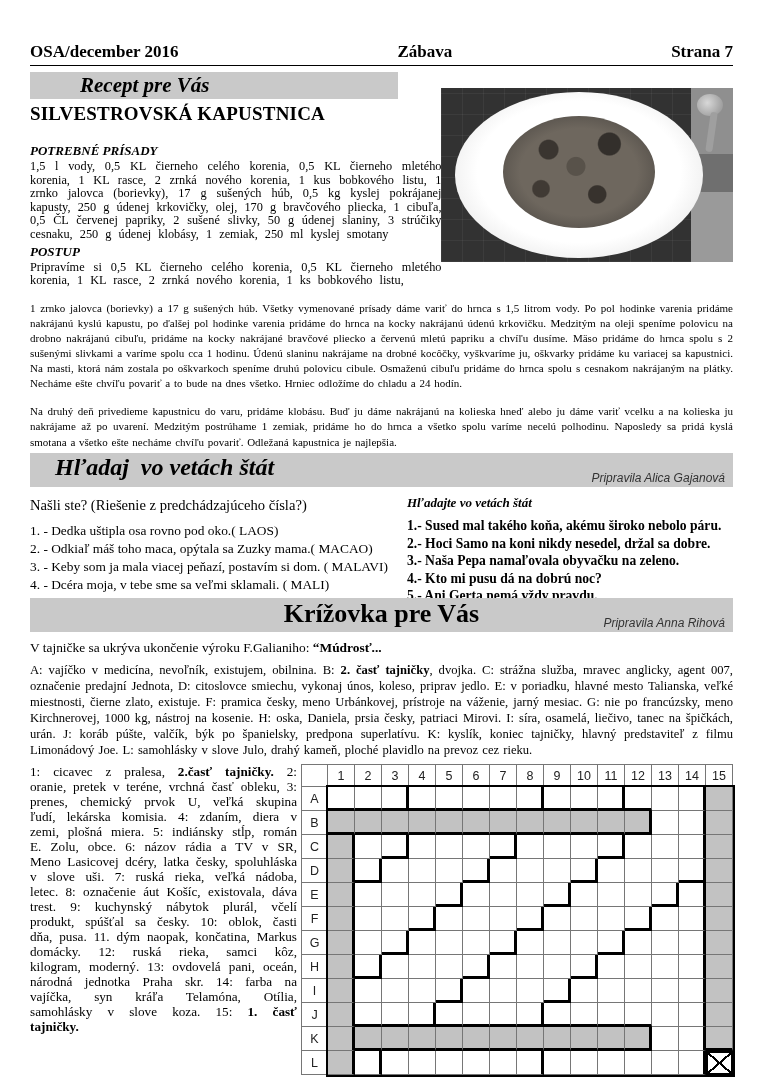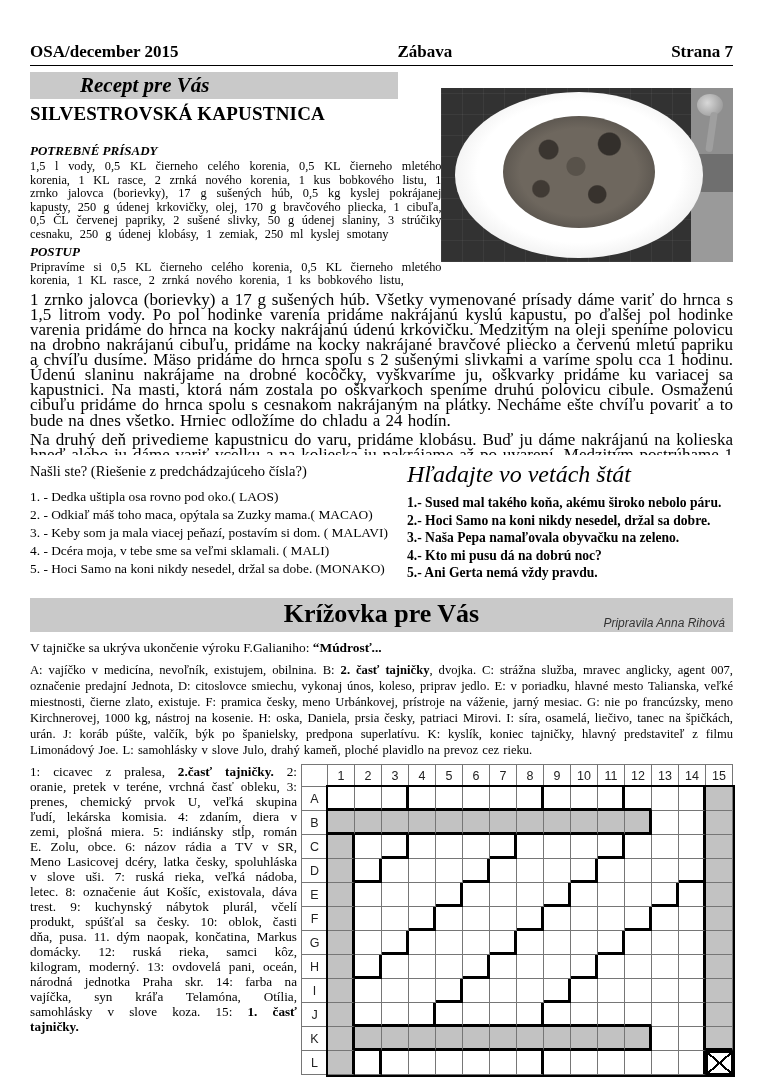--- a/index.html
+++ b/index.html
@@ -28,21 +28,21 @@
   .banner-full .bt.ctr{left:0;right:0;text-align:center;font-size:26px;}
   .credit{position:absolute;right:8px;bottom:2px;font-family:"Liberation Sans",sans-serif;
     font-style:italic;font-size:12px;color:#333;}
 
   
   .recipe-row{display:flex;margin:0 30px;}
   .recipe-left{width:415px;}
   h1.rtitle{font-size:19px;margin:4px 0 18px 0;letter-spacing:.2px;}
   h2.sublabel{font-size:13px;margin:2px 0 1px 0;font-style:italic;}
   p.body{font-size:12.3px;line-height:13.6px;text-align:justify;margin:1px 0 0 0;word-spacing:4px;}
-  p.wide{font-size:17px;line-height:15.1px;text-align:justify;margin:4px 30px 0 30px;word-spacing:1px;}
+  p.wide{font-size:11px;line-height:15.1px;text-align:justify;margin:13px 30px 0 30px;word-spacing:1px;}
 
   
   .photo{width:294px;height:174px;margin-left:auto;margin-top:22px;position:relative;overflow:hidden;
     background:
       repeating-linear-gradient(0deg, rgba(255,255,255,.05) 0 1px, transparent 1px 21px),
       repeating-linear-gradient(90deg, rgba(255,255,255,.05) 0 1px, transparent 1px 21px),
       #323232;}
   .photo .band{position:absolute;right:0;top:0;width:42px;height:100%;
     background:linear-gradient(180deg,#8f8f8f 0 38%,#6f6f6f 38% 60%,#9a9a9a 60% 100%);}
   .photo .plate{position:absolute;left:14px;top:4px;width:248px;height:166px;border-radius:50%;
@@ -60,21 +60,21 @@
     background:radial-gradient(circle at 40% 40%, #d8d8d8, #8c8c8c);}
   .photo .spoon-handle{position:absolute;right:18px;top:24px;width:7px;height:40px;background:#9f9f9f;
     transform:rotate(8deg);border-radius:3px;}
 
   
   .lists{display:flex;margin:8px 30px 0 30px;}
   .lists .lcol{width:365px;}
   .lists .rcol{flex:1;padding-left:12px;}
   .solved-head{font-size:14.6px;margin:2px 0 8px 0;}
   .solved-item{font-size:13.4px;line-height:18px;}
-  .new-head{font-size:24px;font-weight:normal;font-style:italic;margin:0 0 6px 0;}
+  .new-head{font-size:13px;font-weight:bold;font-style:italic;margin:0 0 6px 0;}
   .new-item{font-size:13.6px;font-weight:bold;line-height:17.6px;}
 
   
   .cw-intro{font-size:13.4px;margin:8px 30px 0 30px;}
   .cw-across{font-size:12.6px;line-height:16px;text-align:justify;margin:6px 30px 0 30px;word-spacing:1px;}
   .bottom-row{display:flex;margin:2px 30px 0 30px;}
   .cw-down{width:278px;font-size:13.2px;line-height:15px;text-align:justify;word-spacing:3px;margin:0;}
   .gridwrap{margin-left:4px;}
   .grid{display:grid;grid-template-columns:26px repeat(15,27px);grid-template-rows:22px repeat(12,24px);
     width:431px;position:relative;border-top:1px solid #767676;border-left:1px solid #767676;
@@ -90,21 +90,21 @@
       linear-gradient(to bottom right, transparent 46.5%, #000 46.5% 53.5%, transparent 53.5%);}
   .play-border{position:absolute;left:24px;top:20px;width:409px;height:292px;
     border:2.5px solid #000;box-sizing:border-box;pointer-events:none;}
   b{font-weight:bold;}
 </style>
 </head>
 <body style="--banner: #c9c9c9; --shade: #c2c2c2;">
 
 <div class="sec" id="sec-top">
   <div class="pagehead">
-    <span>OSA/december 2015</span>
+    <span>OSA/december 2016</span>
     <span>Zábava</span>
     <span>Strana 7</span>
   </div>
 
   <div class="recipe-row">
     <div class="recipe-left">
       <div class="banner banner-recipe">
         <span class="bt">Recept pre Vás</span>
       </div>
       <h1 class="rtitle">SILVESTROVSKÁ KAPUSTNICA</h1>
@@ -120,20 +120,24 @@
       <div class="spoon-head"></div>
       <div class="spoon-handle"></div>
     </div>
   </div>
 
   <p class="wide">1 zrnko jalovca (borievky) a 17 g sušených húb. Všetky vymenované prísady dáme variť do hrnca s 1,5 litrom vody. Po pol hodinke varenia pridáme nakrájanú kyslú kapustu, po ďalšej pol hodinke varenia pridáme do hrnca na kocky nakrájanú údenú krkovičku. Medzitým na oleji speníme polovicu na drobno nakrájanú cibuľu, pridáme na kocky nakrájané bravčové pliecko a červenú mletú papriku a chvíľu dusíme. Mäso pridáme do hrnca spolu s 2 sušenými slivkami a varíme spolu cca 1 hodinu. Údenú slaninu nakrájame na drobné kocôčky, vyškvaríme ju, oškvarky pridáme ku variacej sa kapustnici. Na masti, ktorá nám zostala po oškvarkoch speníme druhú polovicu cibule. Osmaženú cibuľu pridáme do hrnca spolu s cesnakom nakrájaným na plátky. Necháme ešte chvíľu povariť a to bude na dnes všetko. Hrniec odložíme do chladu a 24 hodín.</p>
   <p class="wide">Na druhý deň privedieme kapustnicu do varu, pridáme klobásu. Buď ju dáme nakrájanú na kolieska hneď alebo ju dáme variť vcelku a na kolieska ju nakrájame až po uvarení. Medzitým postrúhame 1 zemiak, pridáme ho do hrnca a všetko spolu varíme necelú polhodinu. Naposledy sa pridá kyslá smotana a všetko ešte necháme chvíľu povariť. Odležaná kapustnica je najlepšia.</p>
 </div>
 
 <div class="sec" id="sec-state">
+  <div class="banner banner-full">
+    <span class="bt it">Hľadaj  vo vetách štát</span>
+    <span class="credit">Pripravila Alica Gajanová</span>
+  </div>
   <div class="lists">
     <div class="lcol">
       <p class="solved-head">Našli ste? (Riešenie z predchádzajúceho čísla?)</p>
       <div class="solved-item">1. - Dedka uštipla osa rovno pod oko.( LAOS)</div>
       <div class="solved-item">2. - Odkiaľ máš toho maca, opýtala sa Zuzky mama.( MACAO)</div>
       <div class="solved-item">3. - Keby som ja mala viacej peňazí, postavím si dom. ( MALAVI)</div>
       <div class="solved-item">4. - Dcéra moja, v tebe sme sa veľmi sklamali. ( MALI)</div>
       <div class="solved-item">5. - Hoci Samo na koni nikdy nesedel, držal sa dobe. (MONAKO)</div>
     </div>
     <div class="rcol">

